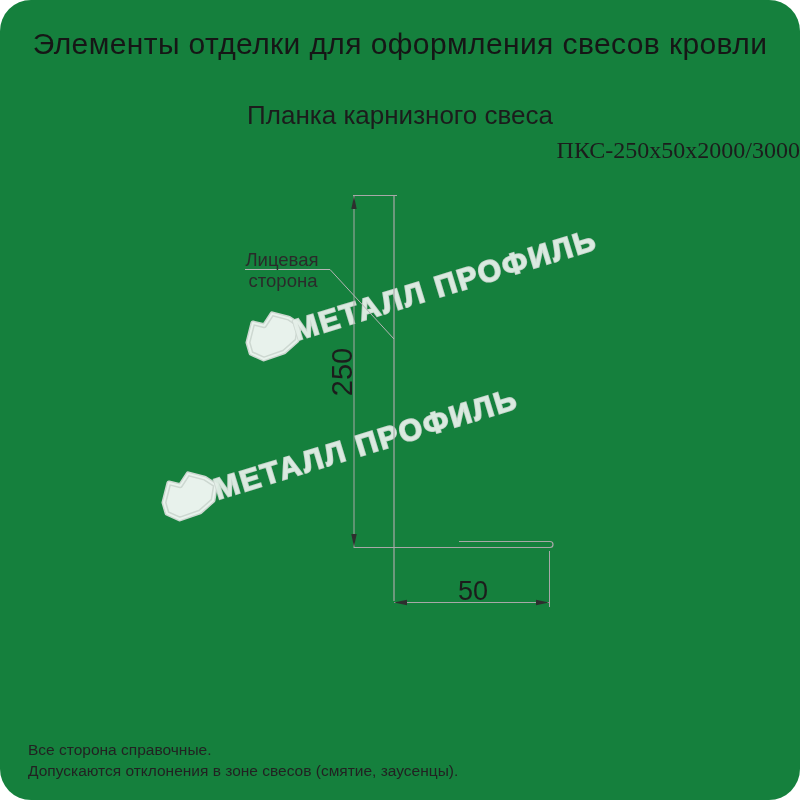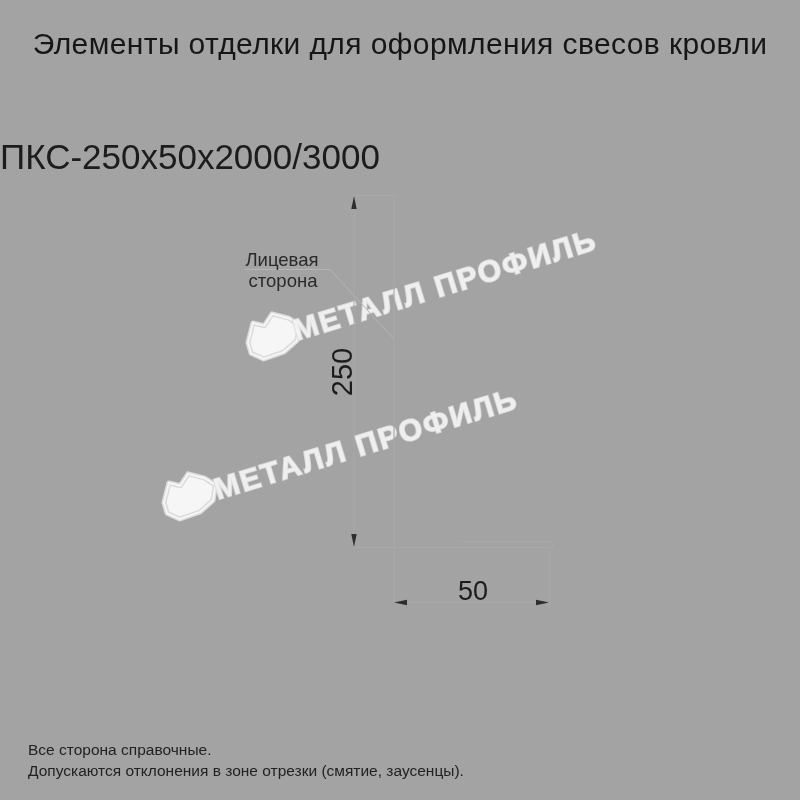--- a/index.html
+++ b/index.html
@@ -1,53 +1,54 @@
 <!DOCTYPE html>
 <html><head>
 <meta charset="utf-8">
 <style>
   html,body{margin:0;padding:0;}
   body{
     width:800px;height:800px;background:#ffffff;
     font-family:"Liberation Sans", sans-serif;
     position:relative;overflow:hidden;
   }
-  .page{position:absolute;inset:0;background:#a3a3a3;}
+  .page{position:absolute;inset:0;background:#15803d;border-radius:31px;}
   .title{
     position:absolute;top:27px;left:0;width:800px;
     text-align:center;font-size:30px;letter-spacing:.4px;
     color:#161616;white-space:nowrap;
   }
   .subtitle{
     position:absolute;top:100px;left:0;width:800px;
     text-align:center;font-size:26px;color:#1c1c1c;white-space:nowrap;
   }
   .product-code{
     position:absolute;top:137px;left:0;width:800px;
-    text-align:left;font-size:35px;color:#1c1c1c;white-space:nowrap;
+    text-align:right;font-size:24px;color:#1c1c1c;white-space:nowrap;font-family:Liberation Serif, serif;
   }
   svg.drawing{position:absolute;inset:0;}
   .footer{
     position:absolute;left:28px;top:739px;
     font-size:15.5px;line-height:21px;color:#222;
   }
   .dim-text{font-family:"Liberation Sans",sans-serif;fill:#1c1c1c;}
   .label-text{font-family:"Liberation Sans",sans-serif;fill:#2a2a2a;}
   .wm-text{
     font-family:"Liberation Sans",sans-serif;font-weight:bold;
     letter-spacing:2px;fill:#fcfcfc;stroke:#e0e0e0;stroke-width:1.7px;
     paint-order:stroke;opacity:.95;
   }
 </style>
 </head>
 <body>
 
 <div class="page">
 
   <div class="title">Элементы отделки для оформления свесов кровли</div>
+  <div class="subtitle">Планка карнизного свеса</div>
   <div class="product-code">ПКС-250х50х2000/3000</div>
 
   <svg class="drawing" width="800" height="800" viewBox="0 0 800 800">
 
     <g opacity="0.9">
       <g transform="translate(241,306) rotate(-6 31 26)">
         <path d="M6,34 L13,15 L24,19 L33,8 L49,14 L59,22 L55,37 L41,47 L20,52 L8,45 Z" fill="#ffffff" stroke="#e2e2e2" stroke-width="5" stroke-linejoin="round"></path>
         <path d="M6,34 L13,15 L24,19 L33,8 L49,14 L59,22 L55,37 L41,47 L20,52 L8,45 Z" fill="none" stroke="#ffffff" stroke-width="2" stroke-linejoin="round"></path>
       </g>
       <text class="wm-text" font-size="30" text-anchor="middle" x="445" y="295" transform="rotate(-17 445 285)">МЕТАЛЛ ПРОФИЛЬ</text>
@@ -79,16 +80,16 @@
     <text class="dim-text" font-size="27" text-anchor="middle" x="473" y="600">50</text>
 
     <line x1="245" y1="269.5" x2="330" y2="269.5" stroke="#b5b5b5" stroke-width="1"></line>
     <line x1="330" y1="269.5" x2="394" y2="339" stroke="#b5b5b5" stroke-width="1"></line>
     <text class="label-text" font-size="18.5" text-anchor="middle" x="282" y="266">Лицевая</text>
     <text class="label-text" font-size="18.5" text-anchor="middle" x="283" y="287">сторона</text>
   </svg>
 
   <div class="footer">
     <div>Все сторона справочные.</div>
-    <div>Допускаются отклонения в зоне отрезки (смятие, заусенцы).</div>
+    <div>Допускаются отклонения в зоне свесов (смятие, заусенцы).</div>
   </div>
 
 </div>
 
 </body></html>

